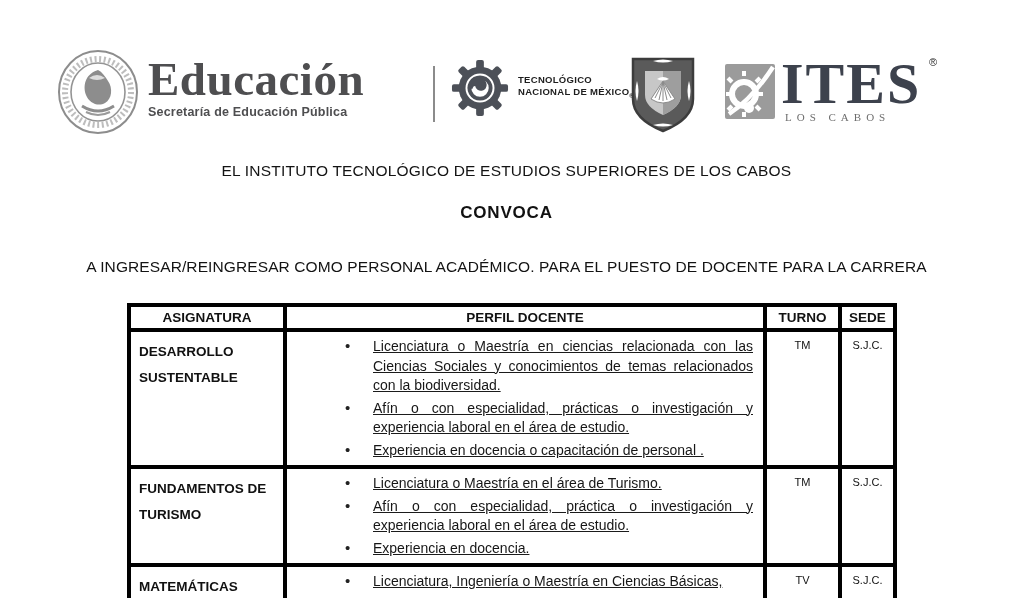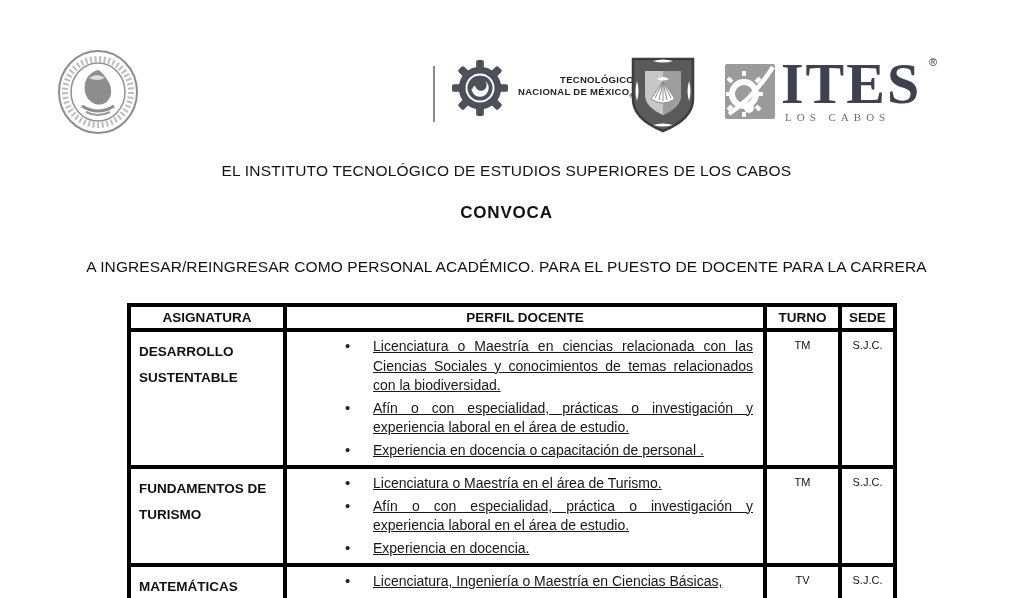--- a/index.html
+++ b/index.html
@@ -17,21 +17,21 @@
   .sep-brand {
     font-family:"Liberation Serif", serif; font-weight:bold;
     font-size:47px; line-height:46px; color:#4e4e50; letter-spacing:0.5px;
   }
   .sep-sub { font-size:12.5px; font-weight:bold; color:#4e4e50; margin-top:3px; letter-spacing:0.2px; }
 
   .header-divider { position:absolute; left:433px; top:66px; width:2px; height:56px; background:#8b8b8b; }
 
   .tecnm-block { position:absolute; left:451px; top:55px; display:flex; align-items:center; }
   .tecnm-gear { width:58px; height:66px; }
-  .tecnm-text { margin-left:9px; text-align:right; font-weight:bold; font-size:9.5px; line-height:12px; color:#1d1d1d; letter-spacing:0.3px; }
+  .tecnm-text { margin-left:9px; text-align:left; font-weight:bold; font-size:9.5px; line-height:12px; color:#1d1d1d; letter-spacing:0.3px; }
   .tecnm-reg { font-size:6px; vertical-align:sub; }
 
   .shield-block { position:absolute; left:627px; top:55px; }
   .shield-svg { width:72px; height:80px; }
 
   .ites-block { position:absolute; left:725px; top:58px; display:flex; align-items:flex-start; }
   .ites-square { width:50px; height:55px; margin-top:6px; }
   .ites-text { margin-left:6px; position:relative; padding-right:16px; }
   .ites-name {
     font-family:"Liberation Serif", serif; font-size:58px; line-height:52px;
@@ -98,20 +98,24 @@
   <div class="sep-block">
     <svg class="sep-seal" viewBox="0 0 84 88">
       <ellipse cx="42" cy="44" rx="39" ry="41" fill="none" stroke="#8d8d8d" stroke-width="2"></ellipse>
       <circle cx="42" cy="44" r="33" fill="none" stroke="#9a9a9a" stroke-width="6" stroke-dasharray="2 2.6" opacity="0.65"></circle>
       <ellipse cx="42" cy="44" rx="27" ry="29" fill="none" stroke="#949494" stroke-width="1.6"></ellipse>
       <path d="M42 22 C31 25 26 36 30 47 C33 55 42 59 49 55 C56 51 57 40 52 33 C49 28 46 24 42 22 Z" fill="#8d8d8d"></path>
       <path d="M33 30 q8 -6 16 0 q-8 4 -16 0 Z" fill="#ffffff" opacity="0.7"></path>
       <path d="M26 58 q16 10 32 0" fill="none" stroke="#8d8d8d" stroke-width="3"></path>
       <path d="M30 64 q12 6 24 0" fill="none" stroke="#9a9a9a" stroke-width="2"></path>
     </svg>
+    <div class="sep-text">
+      <div class="sep-brand">Educación</div>
+      <div class="sep-sub">Secretaría de Educación Pública</div>
+    </div>
   </div>
 
   <div class="header-divider"></div>
 
   <div class="tecnm-block">
     <svg class="tecnm-gear" viewBox="0 0 60 68">
       <g fill="#4c5058">
         <circle cx="30" cy="34" r="22"></circle>
         <g>
           <rect x="26" y="5" width="8" height="12" rx="2"></rect>

